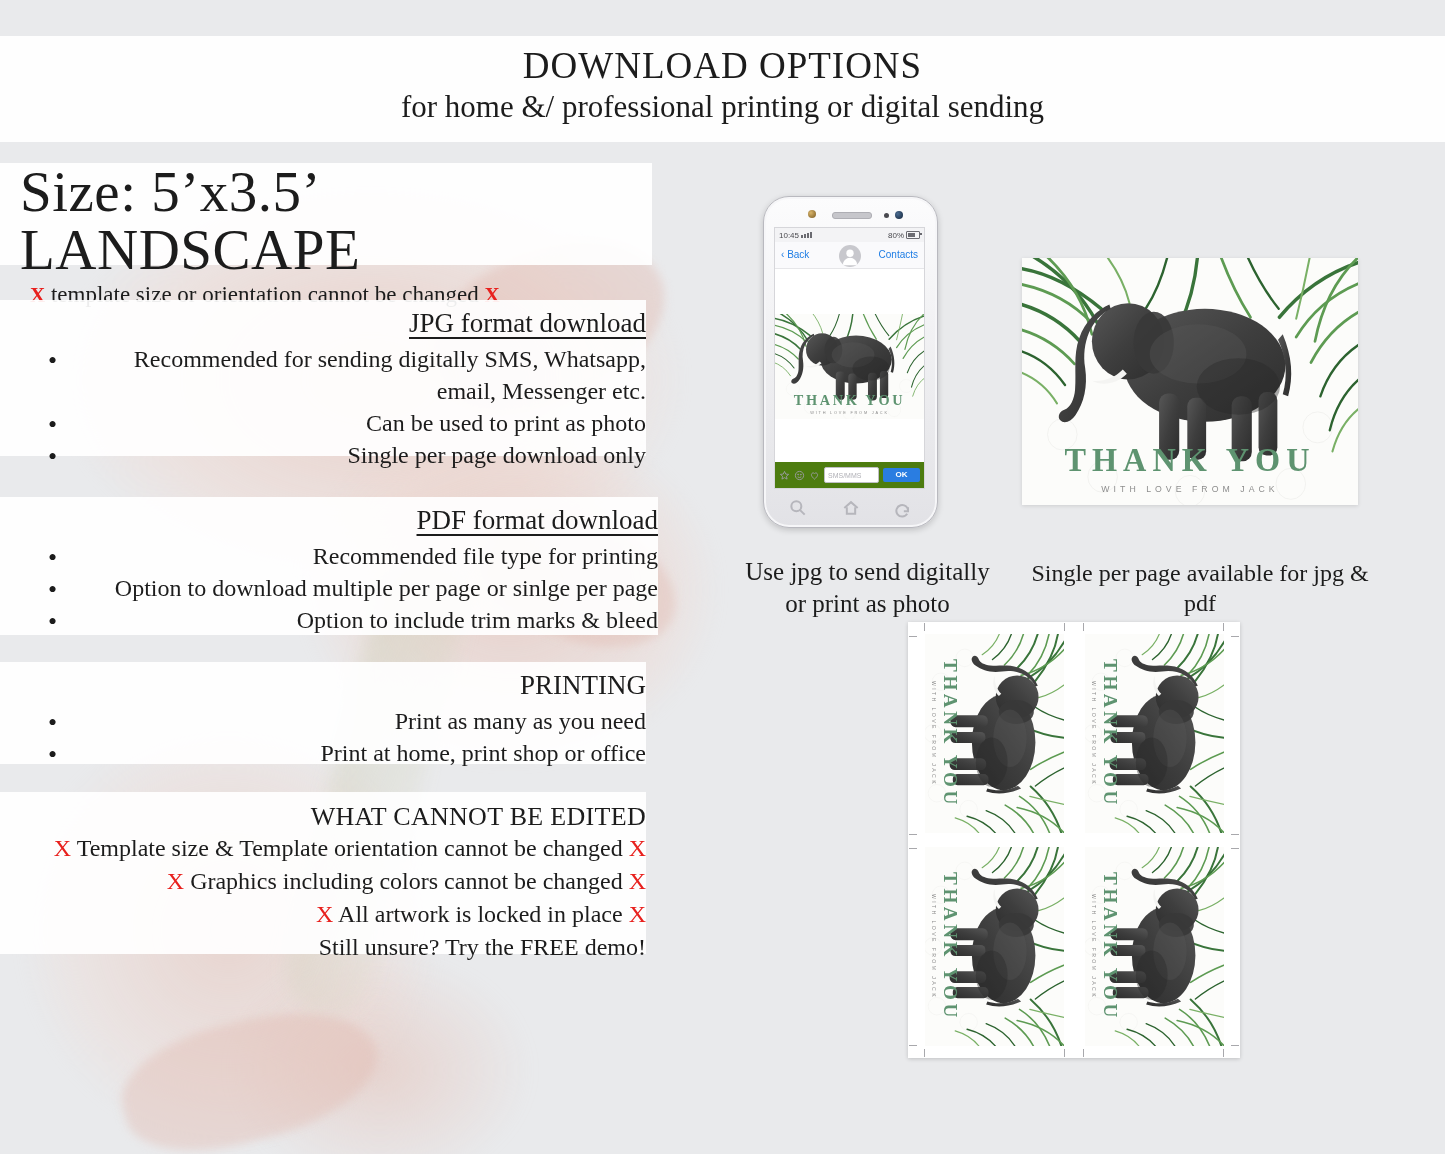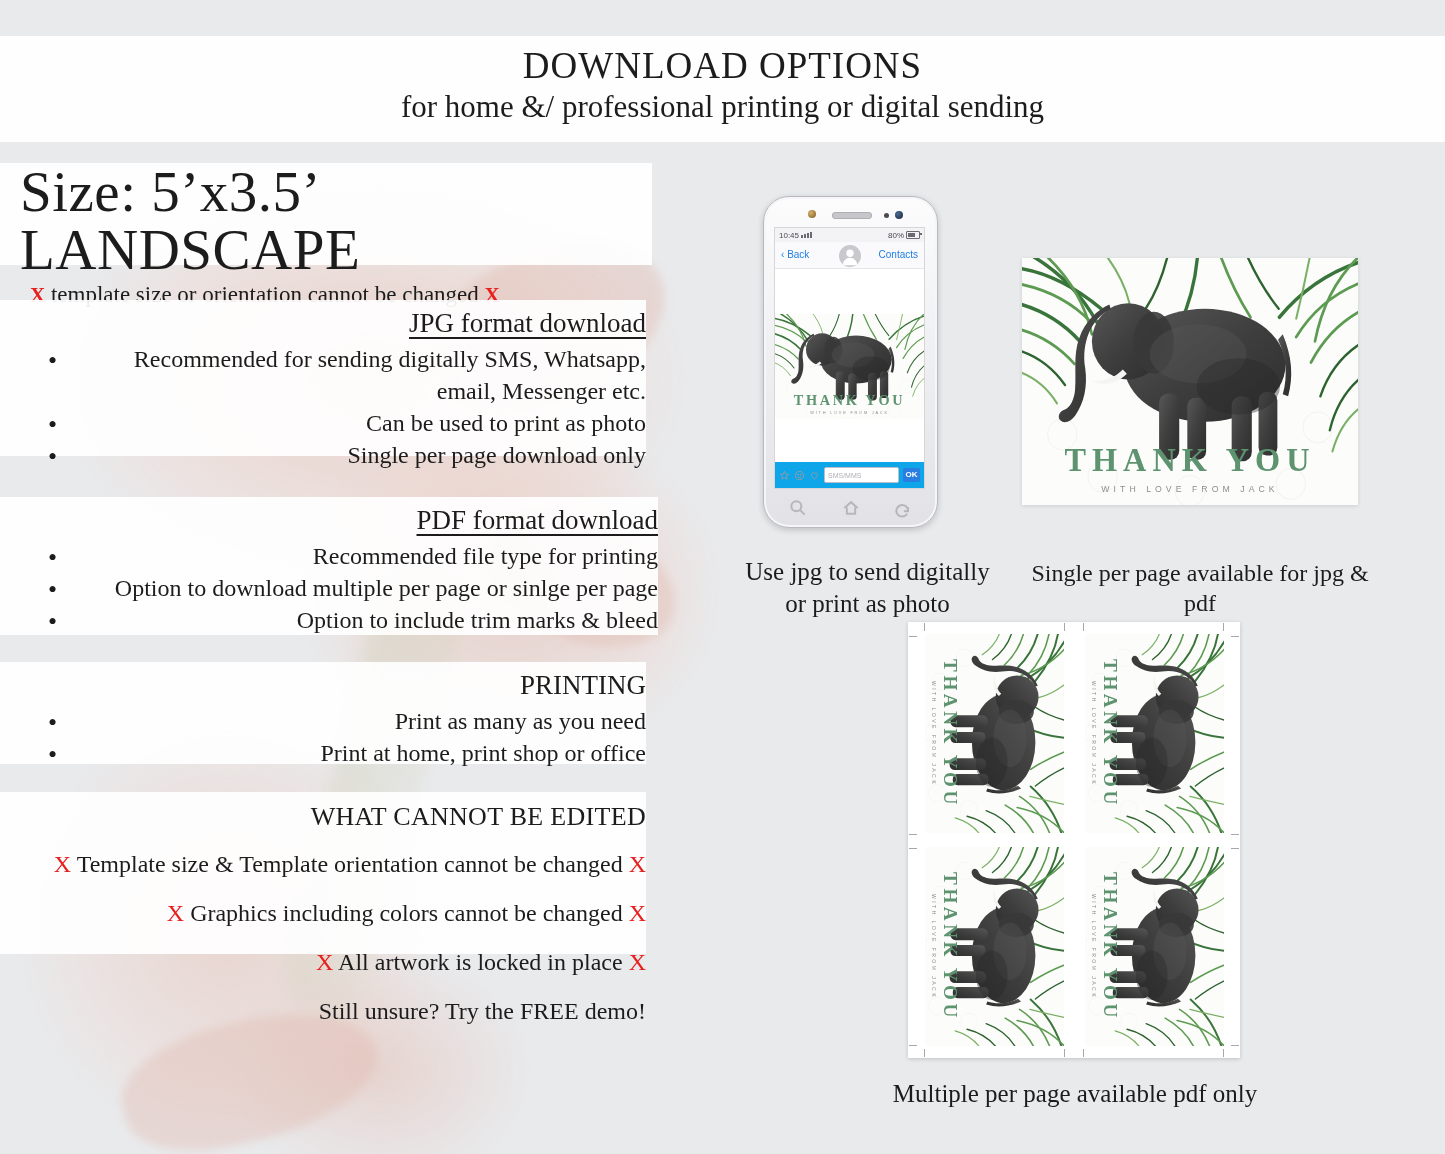--- a/index.html
+++ b/index.html
@@ -43,21 +43,21 @@
   .band-jpg{top:300px;width:646px;height:156px;}
   .band-pdf{top:497px;width:658px;height:138px;}
   .band-print{top:662px;width:646px;height:102px;}
   .band-noedit{top:792px;width:646px;height:162px;padding-top:10px;}
   .sec-heading{font-size:27px;}
   .sec-heading.u{text-decoration:underline;text-underline-offset:5px;}
   ul.blist{list-style:none;margin:5px 0 0 0;padding:0;font-size:24px;line-height:1.33;}
   ul.blist li{position:relative;padding-left:30px;}
   ul.blist li::before{content:"\2022";position:absolute;left:8px;font-size:26px;}
   .noedit-head{font-size:26px;padding-left:28px;letter-spacing:.3px;}
-  .xline{font-size:24px;line-height:1.37;padding-left:2px;margin-top:16px;}
+  .xline{font-size:24px;line-height:1.37;padding-left:2px;}
   .xr{color:#e8201d;}
 
   
   .phone{position:absolute;left:763px;top:196px;width:175px;height:332px;border-radius:26px;
          background:linear-gradient(180deg,#fcfcfd,#e2e2e6);border:1px solid #b9b9bf;
          box-shadow:inset 0 0 0 2px #f6f6f8, 0 2px 6px rgba(0,0,0,.18);box-sizing:border-box;}
   .cam{position:absolute;left:44px;top:13px;width:8px;height:8px;border-radius:50%;
        background:radial-gradient(circle at 35% 35%, #d8b46a,#7a5a22);}
   .speaker{position:absolute;left:68px;top:15px;width:38px;height:5px;border-radius:3px;
            background:#c6c6cb;border:1px solid #aeaeb4;}
@@ -76,27 +76,27 @@
   .batt::after{content:"";position:absolute;left:1px;top:1px;bottom:1px;width:7px;background:#6a6a70;}
   .batt::before{content:"";position:absolute;right:-3px;top:1px;width:2px;height:2px;background:#6a6a70;}
   .navrow{position:absolute;left:0;top:14px;right:0;height:26px;background:#fafafc;
           border-bottom:1px solid #e6e6e9;font-family:"Liberation Sans",sans-serif;
           font-size:10px;color:#1e7de4;}
   .backbtn{position:absolute;left:6px;top:7px;cursor:default;}
   .contactsbtn{position:absolute;right:6px;top:7px;}
   .avatar{position:absolute;left:50%;top:3px;transform:translateX(-50%);width:22px;height:22px;
           border-radius:50%;background:#c8c8cd;overflow:hidden;}
   .phone-card{position:absolute;left:0;top:86px;width:149px;height:105px;}
-  .compose{position:absolute;left:0;right:0;bottom:0;height:26px;background:#0ea5e9;
+  .compose{position:absolute;left:0;right:0;bottom:0;height:26px;background:#4d7c0f;
            display:flex;align-items:center;gap:4px;padding:0 4px;box-sizing:border-box;}
   .cicon{width:11px;height:11px;flex:0 0 auto;}
   .smsinput{flex:1;height:14px;border:1px solid #bfbfc5;border-radius:2px;background:#fff;
             font-family:"Liberation Sans",sans-serif;font-size:7px;padding:0 3px;color:#333;min-width:0;}
   .smsinput::placeholder{color:#b0b0b6;}
-  .okbtn{flex:0 0 auto;width:17px;height:14px;background:#2a7de1;color:#fff;border:none;border-radius:2px;
+  .okbtn{flex:0 0 auto;width:37px;height:14px;background:#2a7de1;color:#fff;border:none;border-radius:2px;
          font-family:"Liberation Sans",sans-serif;font-size:8px;font-weight:700;line-height:14px;
          text-align:center;padding:0;}
   .bezel-icons{position:absolute;left:0;right:0;bottom:5px;height:28px;display:flex;
                justify-content:space-between;align-items:center;padding:0 24px;}
   .bicon{width:20px;height:20px;}
 
   
   .card-host svg{display:block;width:100%;height:100%;}
   .single-card{position:absolute;left:1022px;top:258px;width:336px;height:247px;
                box-shadow:0 1px 4px rgba(0,0,0,.12);}
@@ -678,15 +678,14 @@
     <div class="tm tmH" style="left:323px;top:212px"></div>
     <div class="tm tmH" style="left:323px;top:226px"></div>
     <div class="tm tmH" style="left:323px;top:423px"></div>
   </div>
 
   <div class="caption cap-phone">
     <div>Use jpg to send digitally</div>
     <div>or print as photo</div>
   </div>
   <div class="caption cap-single">Single per page available for jpg &amp; pdf</div>
-  <div class="caption cap-multi">Multiple per page available pdf only</div>
 
 </div>
 
 </body></html>

